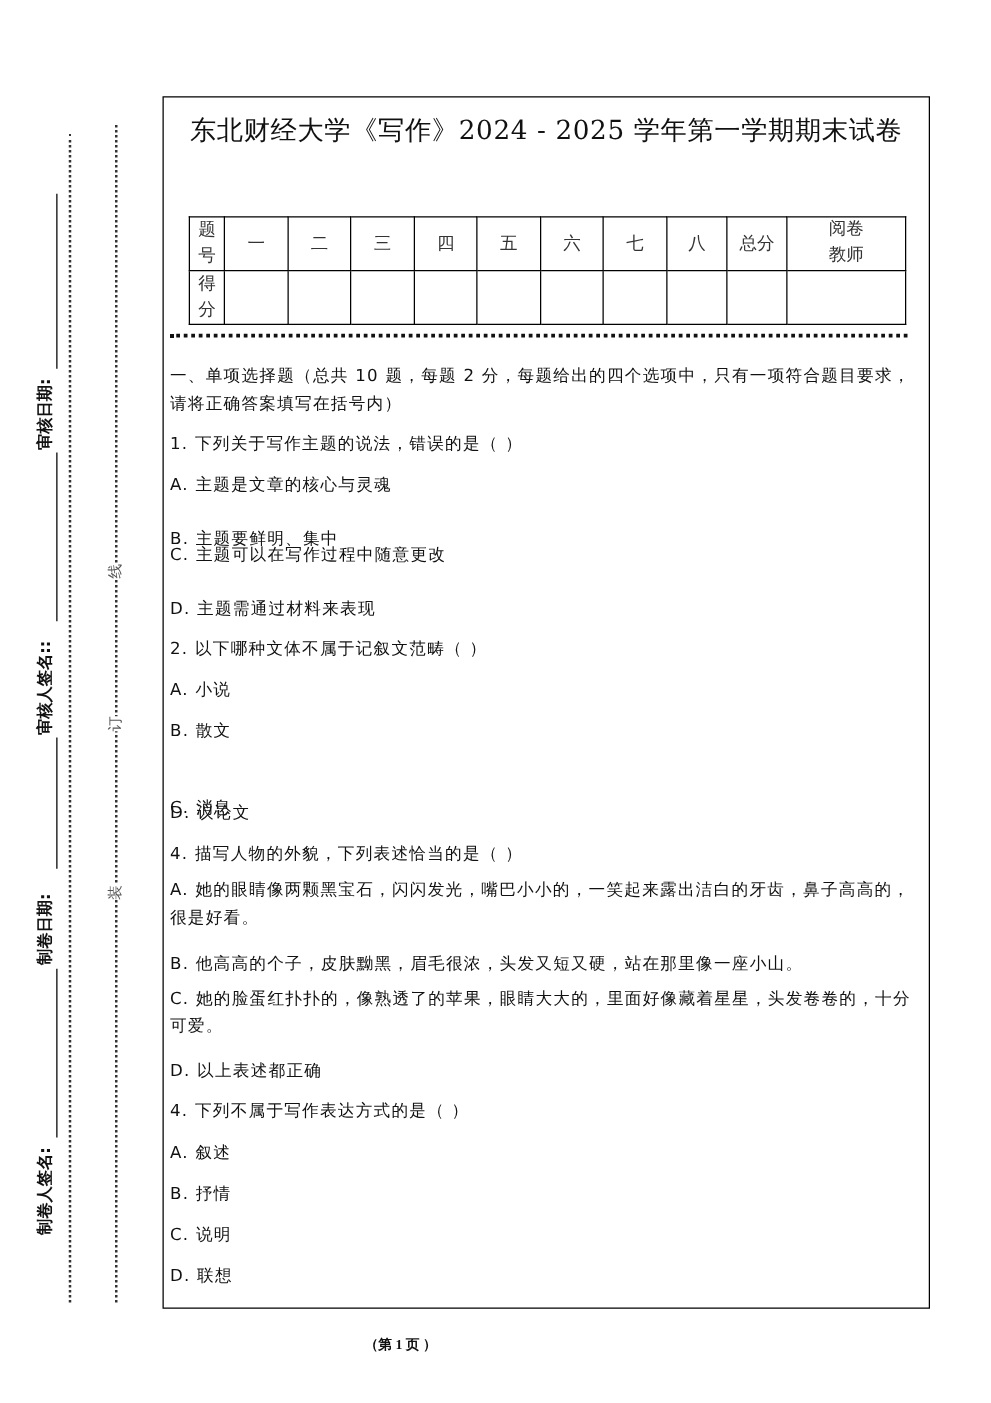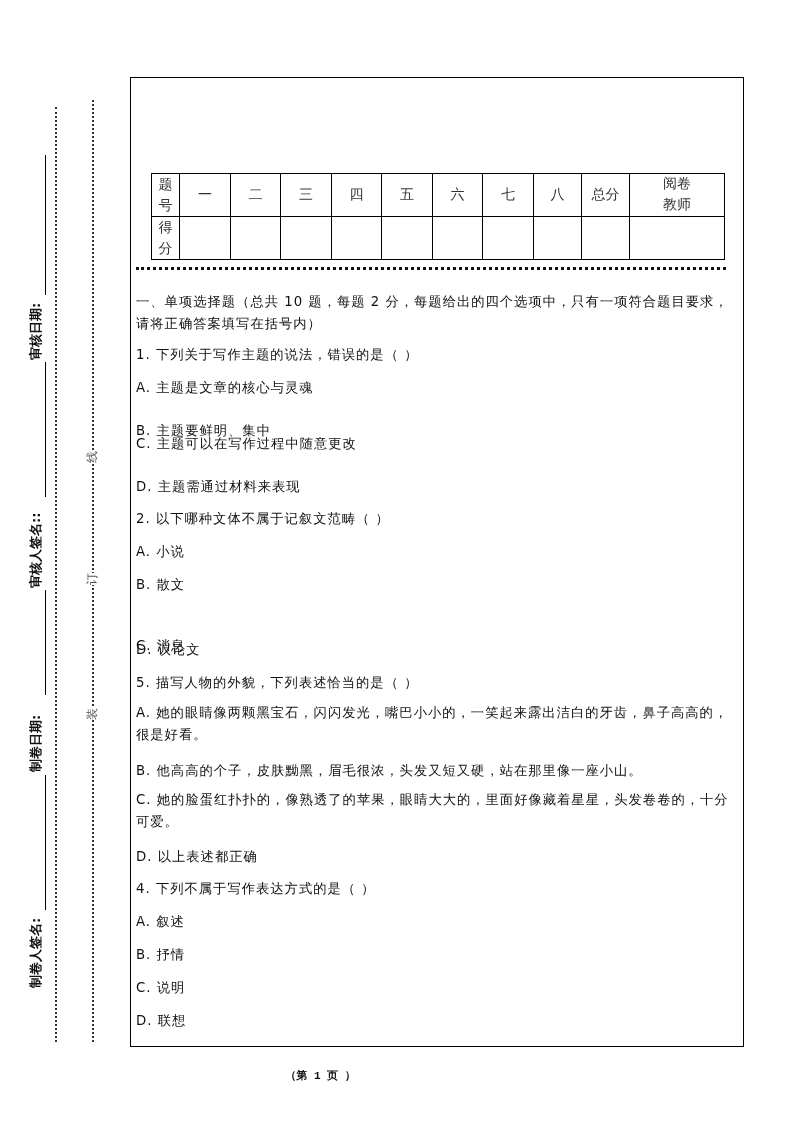--- a/index.html
+++ b/index.html
@@ -24,21 +24,21 @@
 
   table.score { position: absolute; left: 20px; top: 95px; border-collapse: collapse; }
   table.score td { border: 1.3px solid #000; text-align: center; font-size: 14px; padding: 0; color: #333; }
   table.score td.rowhead { line-height: 21px; }
   .sep { position: absolute; left: 5px; top: 189px; width: 590px; border-top: 3px dotted #111; }
 
   .content { position: absolute; left: 5px; top: 213px; width: 605px; font-family: "DejaVu Sans", "Liberation Sans", sans-serif; font-size: 13.3px; letter-spacing: 1px; }
   .line { position: absolute; left: 0; white-space: nowrap; }
   .line.wrap { white-space: normal; width: 602px; line-height: 22px; }
 
-  .footer { position: absolute; left: 0; top: 1068px; width: 641px; text-align: center; font-family: Liberation Mono, monospace; font-weight: bold; font-size: 11px; }
+  .footer { position: absolute; left: 0; top: 1068px; width: 641px; text-align: center; font-family: Liberation Serif, serif; font-weight: bold; font-size: 11px; }
 </style>
 </head>
 <body>
 
 <div>
   <div class="vline-solid" style="top:155px;height:140px;"></div>
   <div class="vline-solid" style="top:362px;height:135px;"></div>
   <div class="vline-solid" style="top:590px;height:105px;"></div>
   <div class="vline-solid" style="top:775px;height:135px;"></div>
 
@@ -49,20 +49,21 @@
   <div class="margin-label" style="top:588px;">审核人签名::</div>
   <div class="margin-label" style="top:772px;">制卷日期:</div>
   <div class="margin-label" style="top:988px;">制卷人签名:</div>
 
   <div class="cut-glyph" style="top:450px;">线</div>
   <div class="cut-glyph" style="top:572px;">订</div>
   <div class="cut-glyph" style="top:707px;">装</div>
 </div>
 
 <div class="frame">
+  <div class="title">东北财经大学《写作》2024 - 2025 学年第一学期期末试卷</div>
 
 
   <table class="score">
     <tbody>
         <tr style="height:42px;">
       <td class="rowhead" style="width:27px;">
         <span>题</span><br>
         <span>号</span>
       </td>
       <td style="width:50px;">一</td>
@@ -108,21 +109,21 @@
     <div class="line" style="top:131px;">B.  主题要鲜明、集中</div>
     <div class="line" style="top:144px;text-align:center;">C.  主题可以在写作过程中随意更改</div>
     <div class="line" style="top:187px;">D.  主题需通过材料来表现</div>
 
     <div class="line" style="top:219px;">2.  以下哪种文体不属于记叙文范畴（   ）</div>
     <div class="line" style="top:252px;">A.  小说</div>
     <div class="line" style="top:285px;">B.  散文</div>
     <div class="line" style="top:318px;margin-top:28px;">C.  消息</div>
     <div class="line" style="top:350px;">D.  议论文</div>
 
-    <div class="line" style="top:383px;">5.  描写人物的外貌，下列表述恰当的是（   ）</div>
+    <div class="line" style="top:383px;">4.  描写人物的外貌，下列表述恰当的是（   ）</div>
     <div class="line wrap" style="top:411px;">A.  她的眼睛像两颗黑宝石，闪闪发光，嘴巴小小的，一笑起来露出洁白的牙齿，鼻子高高的，很是好看。</div>
     <div class="line" style="top:471px;">B.  他高高的个子，皮肤黝黑，眉毛很浓，头发又短又硬，站在那里像一座小山。</div>
     <div class="line wrap" style="top:498px;">C.  她的脸蛋红扑扑的，像熟透了的苹果，眼睛大大的，里面好像藏着星星，头发卷卷的，十分可爱。</div>
     <div class="line" style="top:557px;">D.  以上表述都正确</div>
 
     <div class="line" style="top:589px;">4.  下列不属于写作表达方式的是（   ）</div>
     <div class="line" style="top:622px;">A.  叙述</div>
     <div class="line" style="top:655px;">B.  抒情</div>
     <div class="line" style="top:688px;">C.  说明</div>
     <div class="line" style="top:721px;">D.  联想</div>

